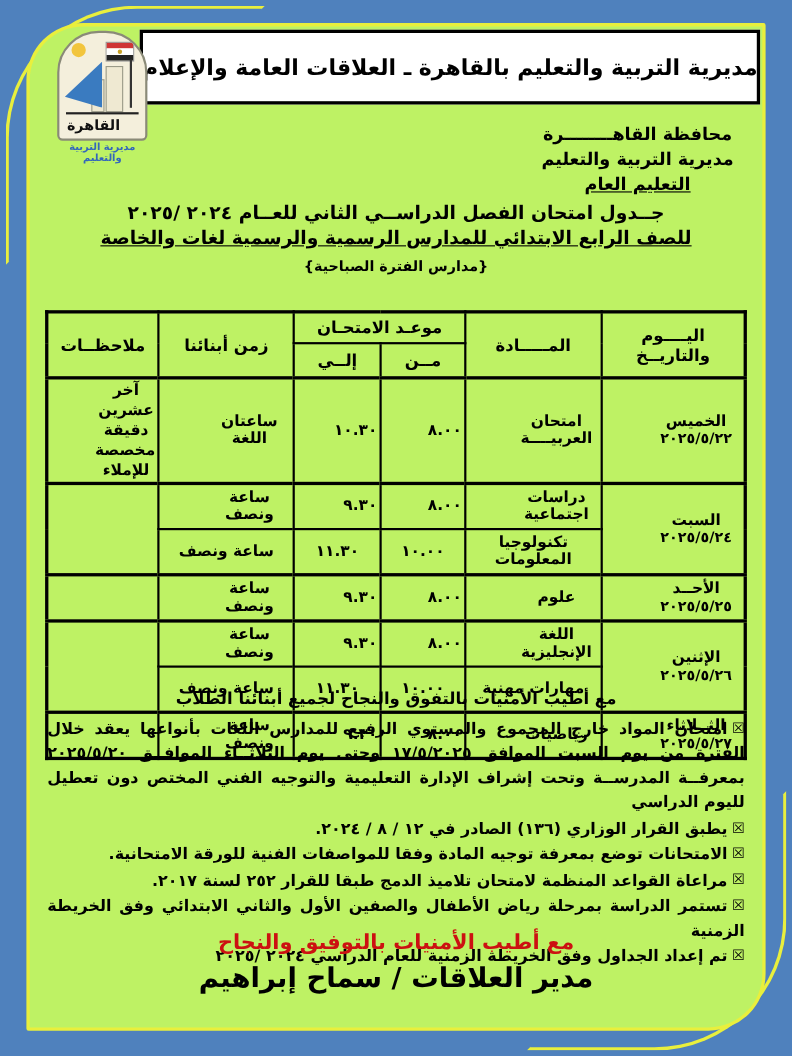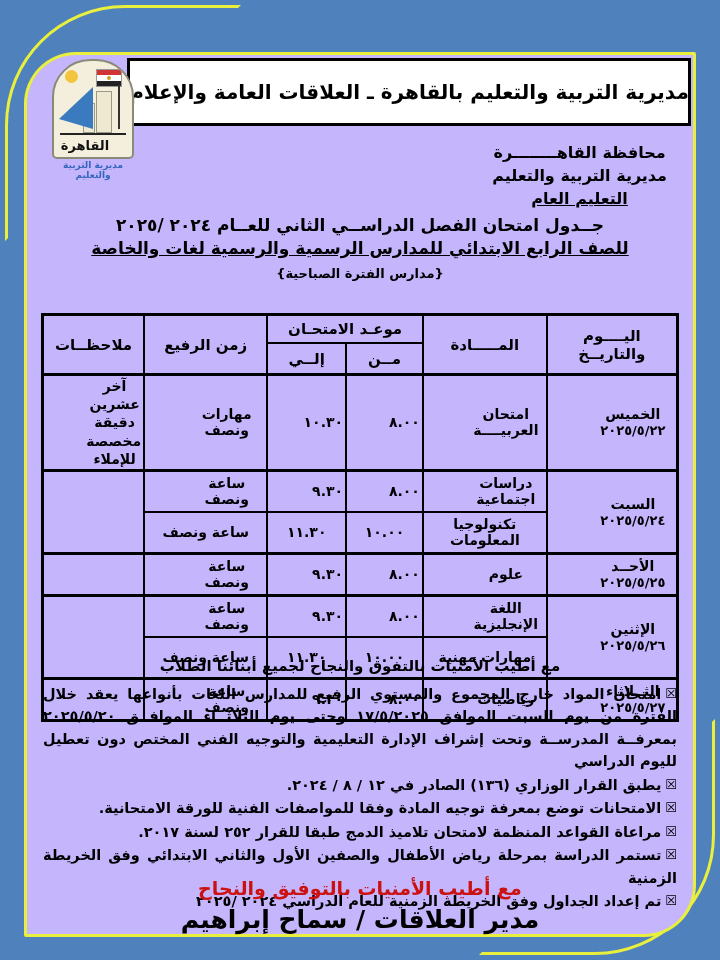--- a/index.html
+++ b/index.html
@@ -10,24 +10,23 @@
   }
   
   .arc{position:absolute;border:3px solid transparent;pointer-events:none;}
   .arc-tl{top:5px;left:5px;width:230px;height:230px;
     border-top-color:#e9ef3d;border-left-color:#e9ef3d;border-top-left-radius:120px;}
   .arc-br{bottom:5px;right:5px;width:230px;height:230px;
     border-bottom-color:#e9ef3d;border-right-color:#e9ef3d;border-bottom-right-radius:120px;}
   
   .sheet{
     position:absolute;left:24px;top:21px;right:24px;bottom:23px;
-    background:#c4b5fd;border:3px solid #e9ef3d;
+    background:#bef264;border:3px solid #e9ef3d;
     border-radius:52px 2px 52px 2px;
     direction:rtl;
-    margin-top:31px;
   }
   
   .banner{
     position:absolute;top:3px;left:100px;right:2px;height:62px;
     border:3px solid #000;background:#fff;
     display:flex;align-items:center;justify-content:center;
   }
   .banner-title{font-size:20px;font-weight:bold;color:#000;white-space:nowrap;}
   
   .logo{position:absolute;left:24px;top:4px;width:84px;text-align:center;}
@@ -152,38 +151,38 @@
         <col style="width:12.1%">
       <col style="width:12.4%">
         <col style="width:19.4%">
         <col style="width:16.0%">
     </colgroup>
     <thead>
       <tr class="h1">
         <th rowspan="2">اليــــوم والتاريــخ</th>
         <th rowspan="2">المـــــادة</th>
         <th colspan="2">موعـد الامتحـان</th>
-        <th rowspan="2">زمن الرفيع</th>
+        <th rowspan="2">زمن أبنائنا</th>
         <th rowspan="2">ملاحظــات</th>
       </tr>
       <tr class="h2">
         <th>مــن</th>
         <th>إلــي</th>
       </tr>
     </thead>
     <tbody id="schedule-body">
         <tr class="group-first first-body">
           <td rowspan="1">
             <div class="day-name">الخميس</div>
             <div class="day-date">٢٠٢٥/٥/٢٢</div>
           </td>
           <td>امتحان العربيــــة</td>
           <td>٨.٠٠</td>
           <td>١٠.٣٠</td>
-          <td>مهارات ونصف</td>
+          <td>ساعتان اللغة</td>
           <td rowspan="1" class="note-cell">آخر عشرين دقيقة مخصصة للإملاء</td>
         </tr>
         <tr class="group-first">
           <td rowspan="2">
             <div class="day-name">السبت</div>
             <div class="day-date">٢٠٢٥/٥/٢٤</div>
           </td>
           <td>دراسات اجتماعية</td>
           <td>٨.٠٠</td>
           <td>٩.٣٠</td>

